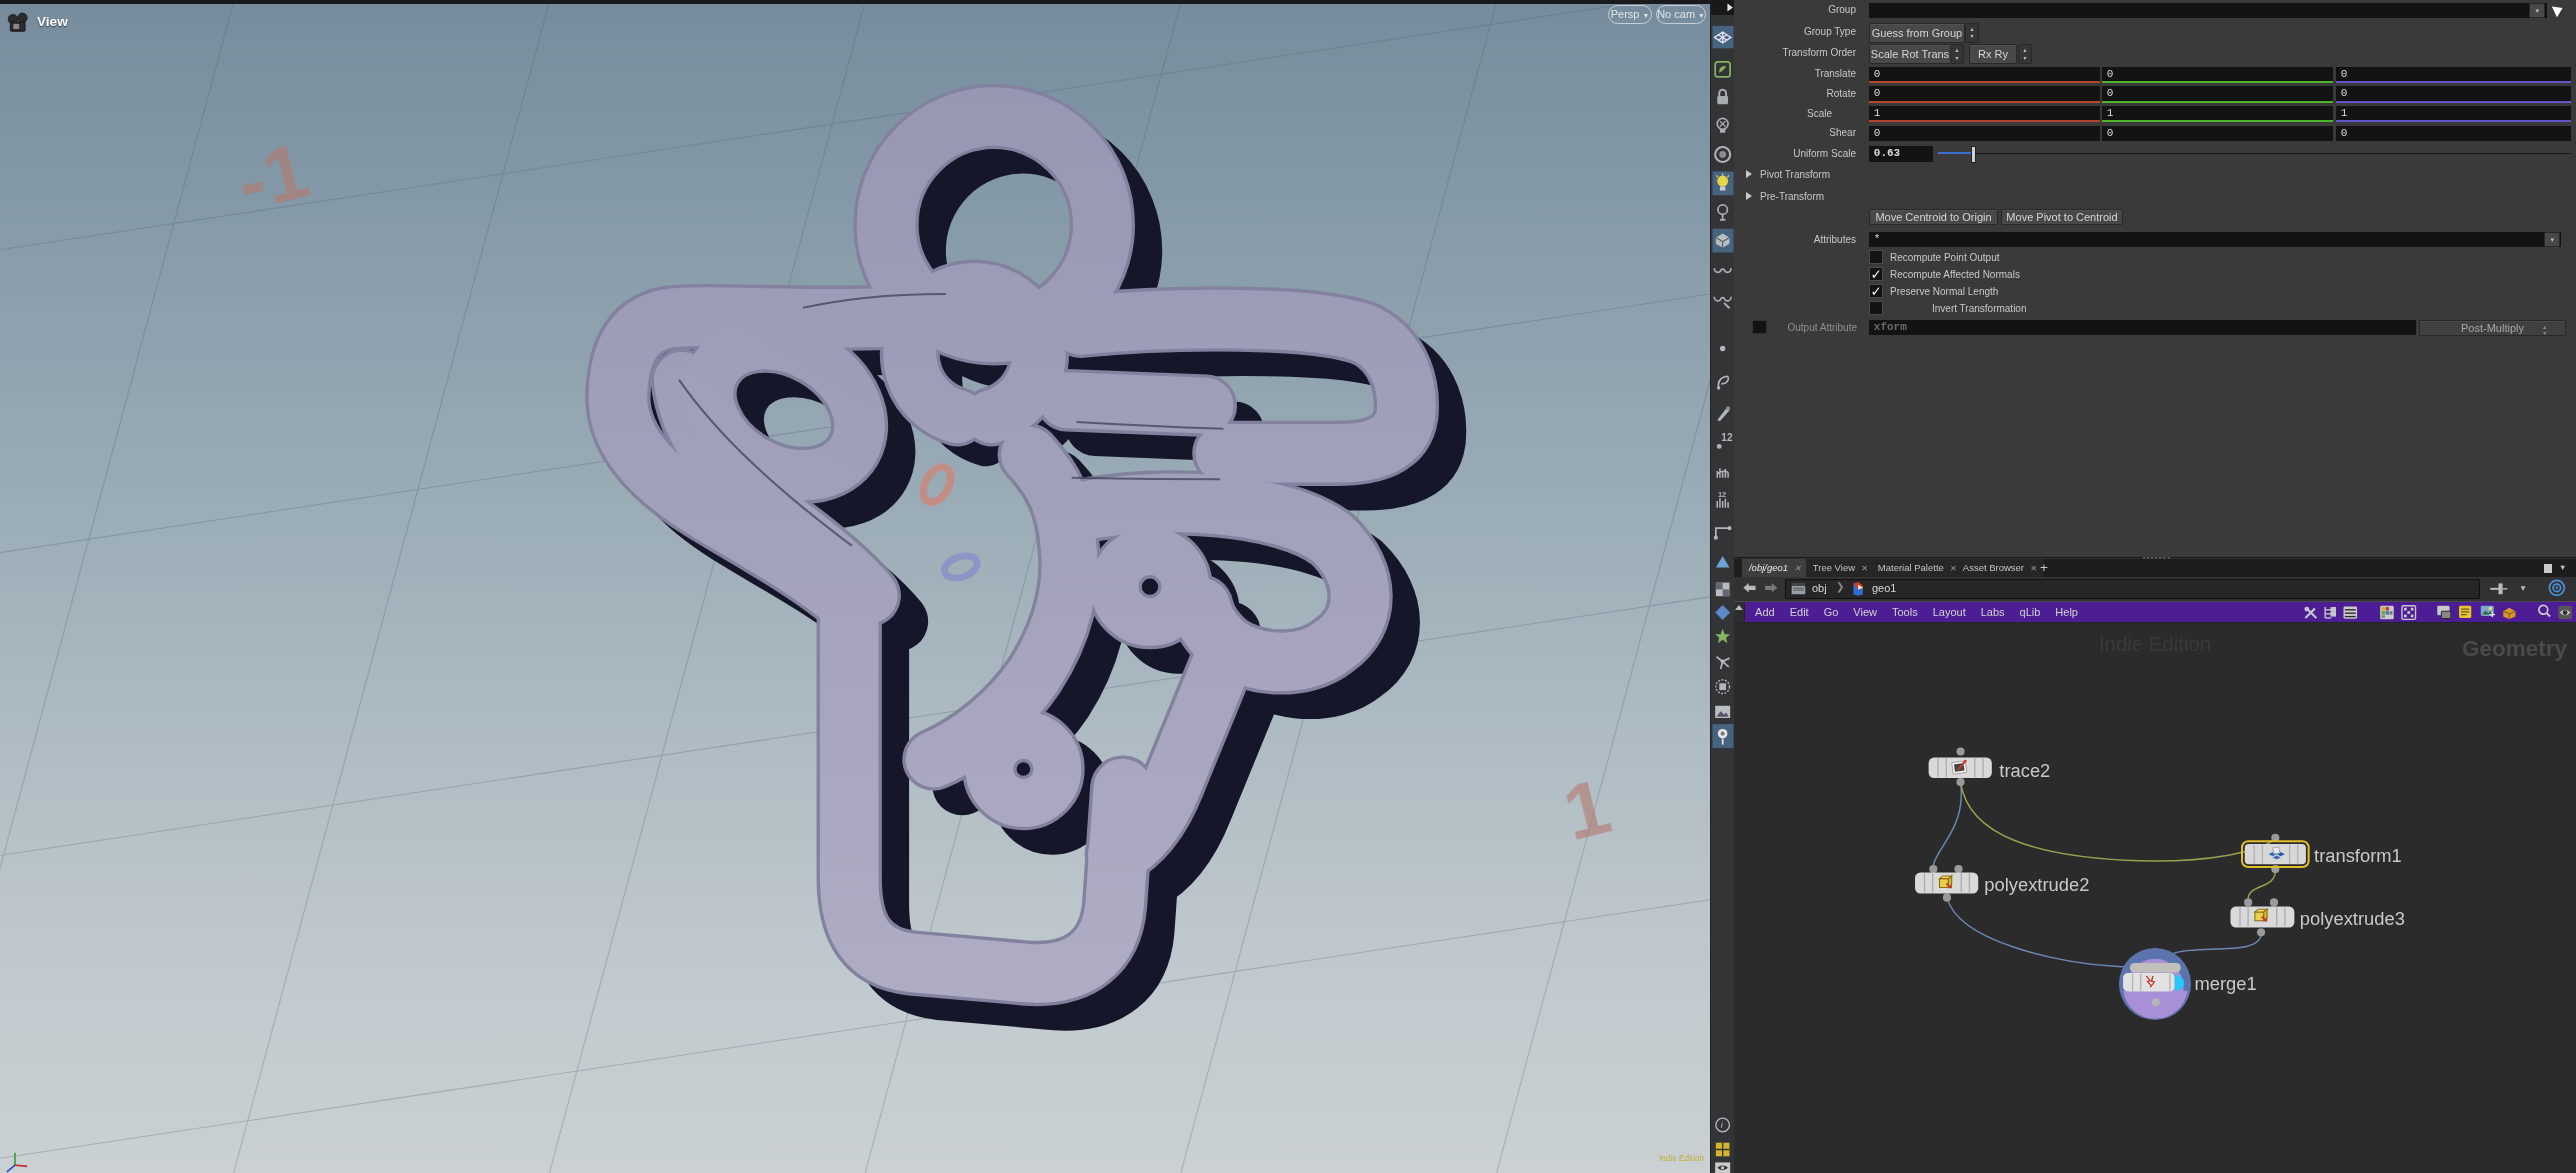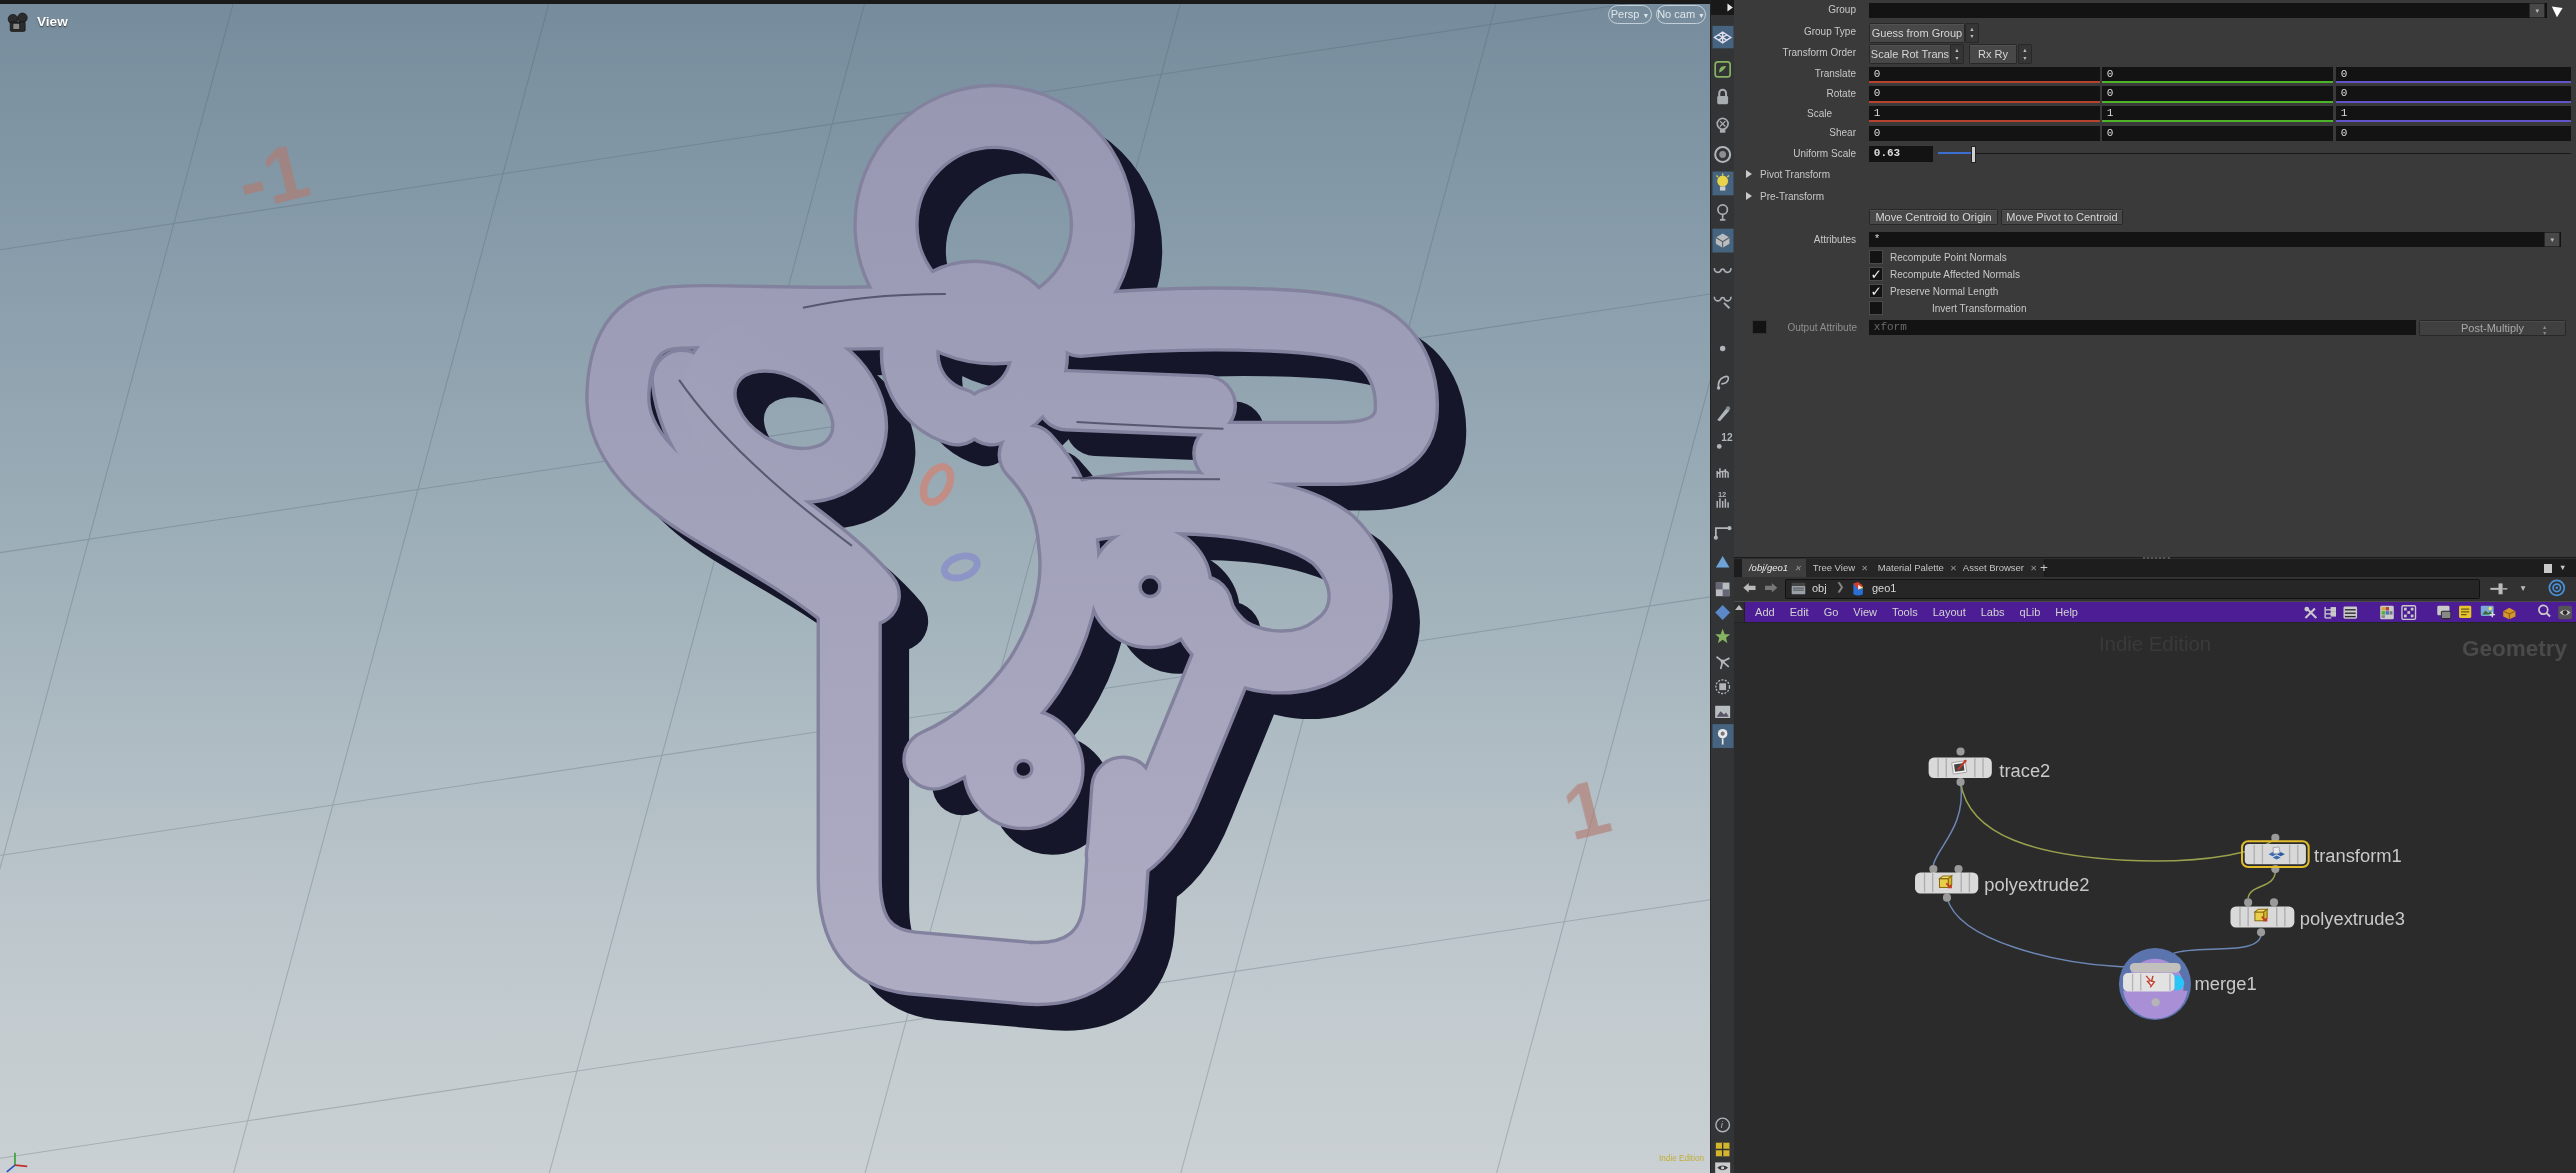--- a/index.html
+++ b/index.html
@@ -332,31 +332,31 @@
   <div class="lbl" style="left:26px;top:191px;text-align:left;">Pre-Transform</div>
 
   <div class="btn" style="left:135px;top:209px;width:129px;">Move Centroid to Origin</div>
   <div class="btn" style="left:267px;top:209px;width:122px;">Move Pivot to Centroid</div>
 
   <div class="lbl" style="right:720px;top:234px;">Attributes</div>
   <div class="fld" style="left:135px;top:232px;width:692px;">*</div>
   <div class="spin" style="left:810px;top:232px;width:16.3px;height:15px;font-size:6.1px;line-height:13.6px;padding-top:0;">▼</div>
 
   <div class="cb" style="left:135px;top:250px;"></div>
-  <div class="lbl" style="left:156px;top:252px;text-align:left;">Recompute Point Normals</div>
+  <div class="lbl" style="left:156px;top:252px;text-align:left;">Recompute Point Output</div>
   <div class="cb" style="left:135px;top:267px;color:#eee;font-size:13.6px;line-height:13px;text-align:center;">✓</div>
   <div class="lbl" style="left:156px;top:269px;text-align:left;">Recompute Affected Normals</div>
   <div class="cb" style="left:135px;top:284px;color:#eee;font-size:13.6px;line-height:13px;text-align:center;">✓</div>
   <div class="lbl" style="left:156px;top:286px;text-align:left;">Preserve Normal Length</div>
   <div class="cb" style="left:135px;top:301px;"></div>
   <div class="lbl" style="left:156px;top:303px;text-align:left;margin-left:42px;">Invert Transformation</div>
 
   <div class="cb" style="left:18.4px;top:320px;border-color:#333;"></div>
   <div class="lbl" style="right:719px;top:322px;color:#8f8f8f;">Output Attribute</div>
-  <div class="fld" style="left:135px;top:320px;width:547px;color:#6a6a6a;">xform</div>
+  <div class="fld" style="left:135px;top:320px;width:547px;color:#6a6a6a;font-weight:bold;">xform</div>
   <div class="btn" style="left:685px;top:320px;width:147px;color:#a8a8a8;background:#404040;">Post-Multiply</div>
   <div class="spin" style="left:806px;top:322px;width:9.5px;height:13.6px;background:none;border:none;color:#888;">▲<br>▼</div>
 </div>
 <div style="position:absolute;left:1734px;top:557px;width:842px;height:2.7px;background:#2f2f2f;border-top:0.7px solid #1a1a1a;"></div>
 <div style="position:absolute;left:2143px;top:557px;width:27px;height:2.7px;background:repeating-linear-gradient(90deg,#555 0 2px,#2f2f2f 2px 4.1px);"></div>
 <div id="net">
 <div id="tabs">
   <div class="tab active" style="left:8.2px;">/obj/geo1<span class="x">✕</span></div>
   <div class="tab" style="left:72px;">Tree View<span class="x">✕</span></div>
   <div class="tab" style="left:137px;">Material Palette<span class="x">✕</span></div>

